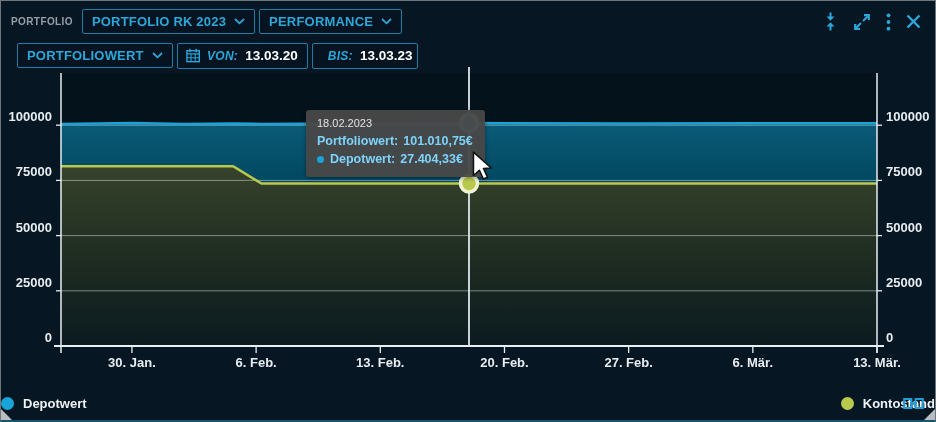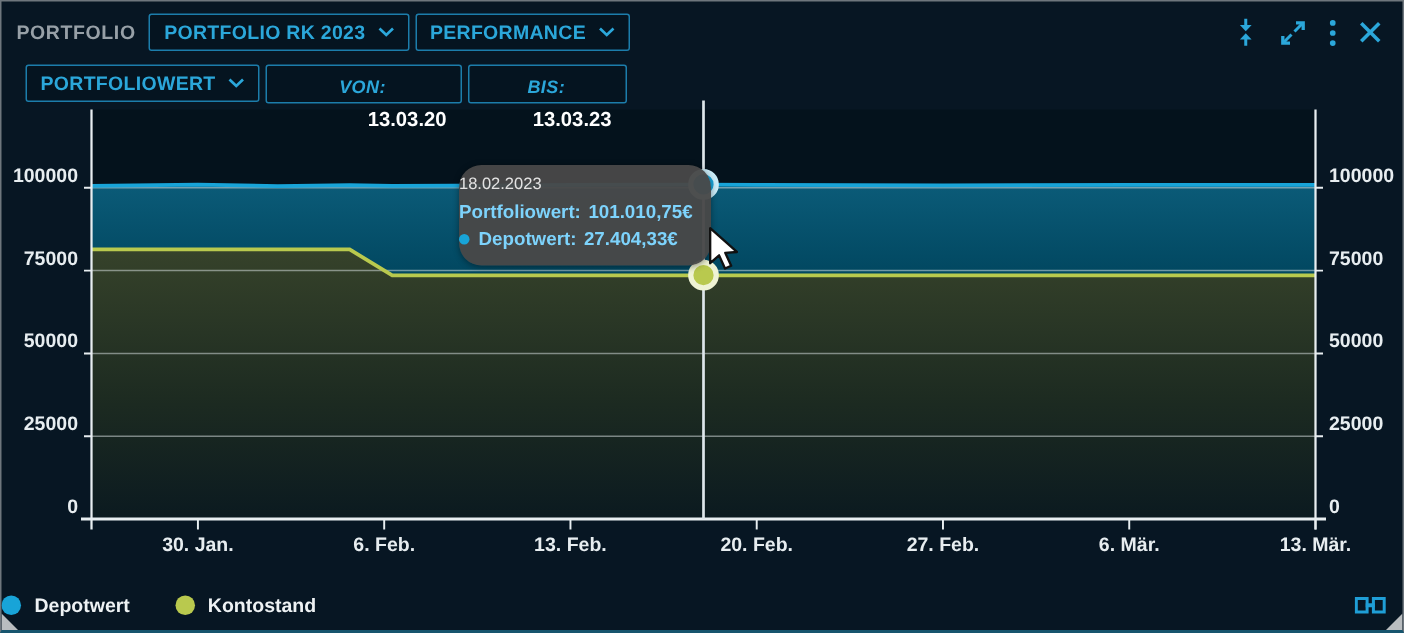--- a/index.html
+++ b/index.html
@@ -5,54 +5,54 @@
   html,body{margin:0;padding:0;background:#04121c;}
   *{box-sizing:border-box;}
   .panel{
     position:relative;width:936px;height:422px;overflow:hidden;
     background:#071623;
     border:1px solid #6e767d;border-bottom:2px solid #17556e;
     font-family:"Liberation Sans",sans-serif;
   }
   
   .toprow{position:absolute;left:0;top:7px;width:100%;height:27px;display:flex;align-items:center;z-index:3;}
-  .panel-title{color:#97a0a7;font-size:13px;font-weight:700;letter-spacing:.4px;margin:0 9px 0 10px;}
+  .panel-title{color:#97a0a7;font-size:10px;font-weight:700;letter-spacing:.4px;margin:0 9px 0 10px;}
   .dd{
     display:inline-flex;align-items:center;gap:8px;height:25px;padding:0 9px;
     background:rgba(4,18,28,.35);border:1.5px solid #1c7dab;border-radius:2px;
     color:#2ba7da;font-family:"Liberation Sans",sans-serif;font-size:13px;font-weight:700;letter-spacing:.2px;
     margin-right:4px;cursor:pointer;white-space:nowrap;
   }
   .chev{display:inline-block;flex:0 0 auto;}
   .win-icons{margin-left:auto;display:flex;align-items:center;gap:15px;padding-right:14px;}
   .iconbtn{background:none;border:none;padding:0;margin:0;cursor:pointer;display:flex;align-items:center;}
   .filterrow{position:absolute;left:0;top:41px;width:100%;height:27px;display:flex;align-items:center;padding-left:16px;z-index:3;}
   .datefield{
     display:inline-flex;align-items:center;height:26px;padding:0 9px 0 8px;gap:7px;
-    border:1.5px solid #1c7dab;border-radius:2px;margin-right:4px;background:rgba(4,18,28,.35);cursor:pointer;flex-direction:column;
+    border:1.5px solid #1c7dab;border-radius:2px;margin-right:4px;background:rgba(4,18,28,.35);cursor:pointer;
   }
   .datefield .dlabel{color:#2ba7da;font-size:12px;font-weight:700;font-style:italic;letter-spacing:.3px;}
   .datefield .dval{color:#ffffff;font-size:13.5px;font-weight:700;margin-left:auto;}
   .datefield.von{width:131px;}
   .datefield.bis{width:106px;justify-content:space-between;}
   
   #chart{position:absolute;left:0;top:0;z-index:1;}
   .ax{font:600 13px "Liberation Sans",sans-serif;fill:#e7edf0;}
   
   .tooltip{
     position:absolute;left:305px;top:109px;min-width:146px;z-index:5;
-    background:rgba(72,72,72,.96);border-radius:15px;padding:7px 12px 9px 0;
+    background:rgba(72,72,72,.96);border-radius:3px;padding:7px 12px 9px 11px;
     color:#fff;white-space:nowrap;box-shadow:0 1px 4px rgba(0,0,0,.4);
   }
   .tt-date{font-size:11px;color:#e3e3e3;margin-bottom:4px;}
   .tt-row{display:flex;align-items:center;font-size:12.5px;font-weight:700;line-height:17.5px;color:#7dd3fc;}
   .tt-dot{width:7px;height:7px;border-radius:50%;margin-right:6px;flex:0 0 auto;}
   .tt-row .lbl{margin-right:5px;}
   
-  .legend{position:absolute;left:0;right:0;bottom:9px;display:flex;justify-content:flex-start;gap:30px;z-index:3;}
+  .legend{position:absolute;left:0;right:0;bottom:9px;display:flex;justify-content:space-between;gap:30px;z-index:3;}
   .legend-item{display:flex;align-items:center;gap:9px;cursor:pointer;}
   .legend-dot{width:13px;height:13px;border-radius:50%;}
   .legend-label{color:#eef2f4;font-size:13px;font-weight:600;}
   
   .cursor{position:absolute;left:471px;top:150px;z-index:6;pointer-events:none;}
   .linkbtn{position:absolute;right:11px;bottom:7px;z-index:4;background:none;border:none;padding:0;cursor:pointer;}
   .grip-br{position:absolute;right:0;bottom:0;width:0;height:0;z-index:7;
     border-left:11px solid transparent;border-bottom:11px solid #b9bdc0;cursor:nwse-resize;}
   .grip-bl{position:absolute;left:0;bottom:0;width:0;height:0;z-index:7;
     border-right:11px solid transparent;border-bottom:11px solid #b9bdc0;cursor:nesw-resize;}

